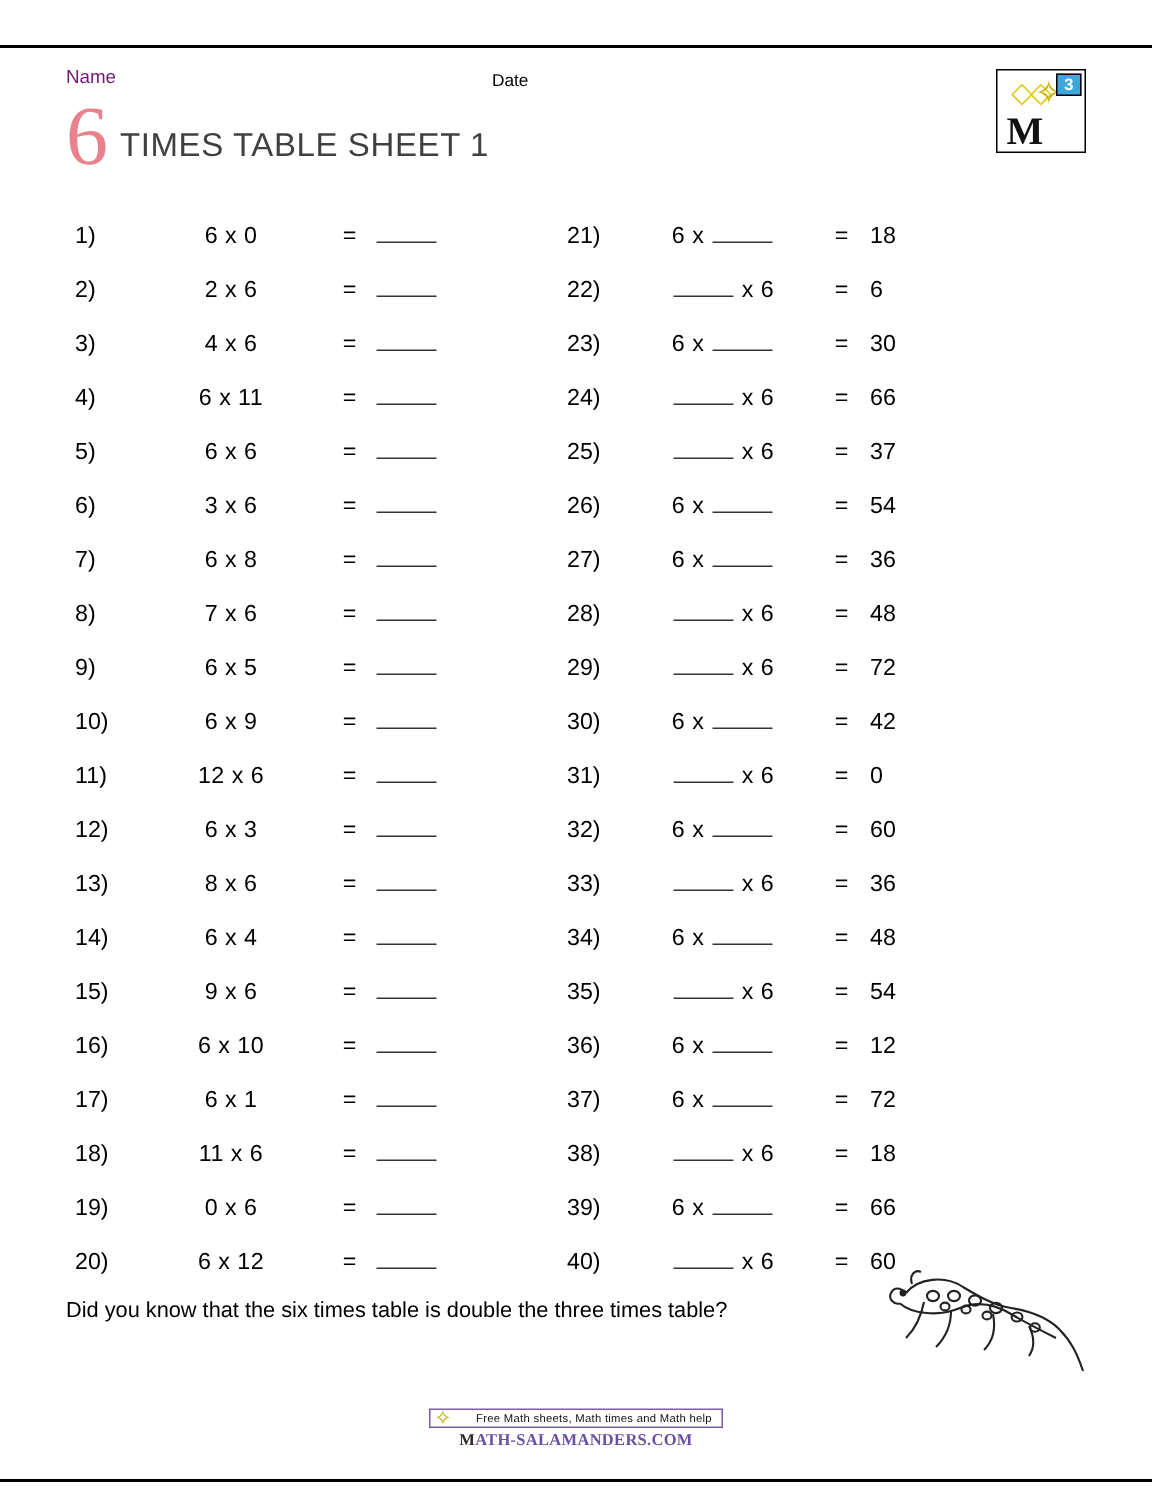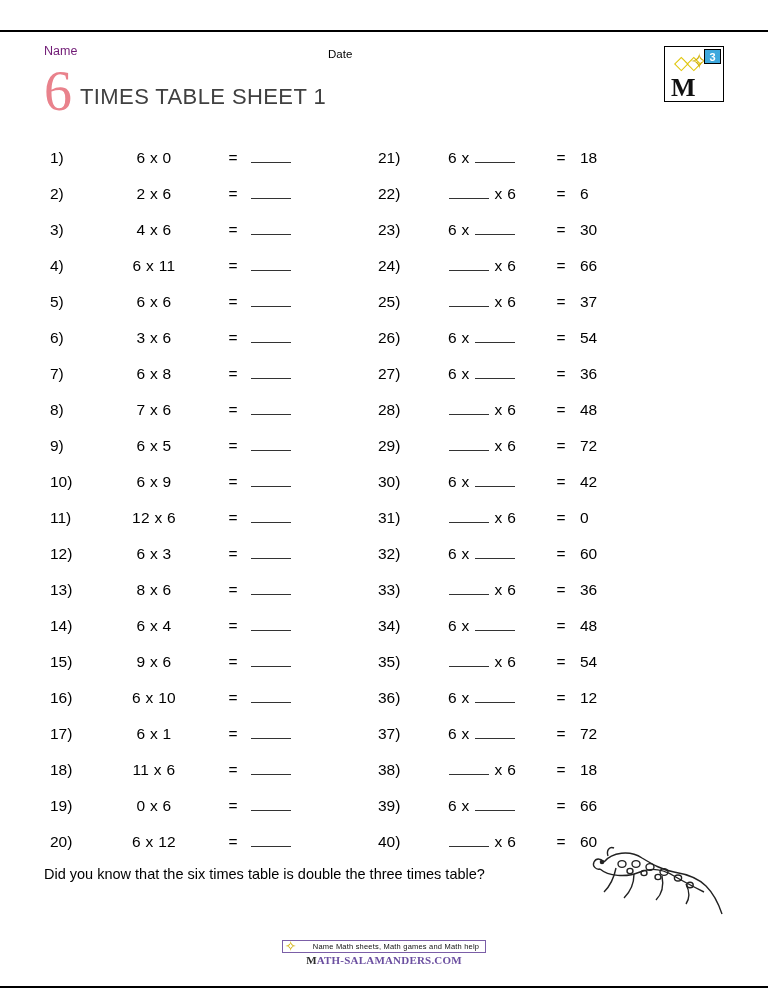--- a/index.html
+++ b/index.html
@@ -509,20 +509,20 @@
       <ellipse cx="104" cy="49" rx="3.2" ry="2.8"></ellipse>
       <ellipse cx="44" cy="35" rx="3" ry="2.6"></ellipse>
       <ellipse cx="58" cy="37" rx="3" ry="2.6"></ellipse>
       <ellipse cx="72" cy="41" rx="3" ry="2.6"></ellipse>
     </g>
   </svg>
 
   <div class="brand">
     <div class="brand-top">
       <span class="brand-logo-mini">✧</span>
-      <span>Name Math sheets, Math games and Math help</span>
+      <span>Free Math sheets, Math times and Math help</span>
     </div>
     <div class="brand-url">
       <span class="dark">M</span><span>ATH-SALAMANDERS.COM</span>
     </div>
   </div>
 
 </div>
 
 </body></html>

